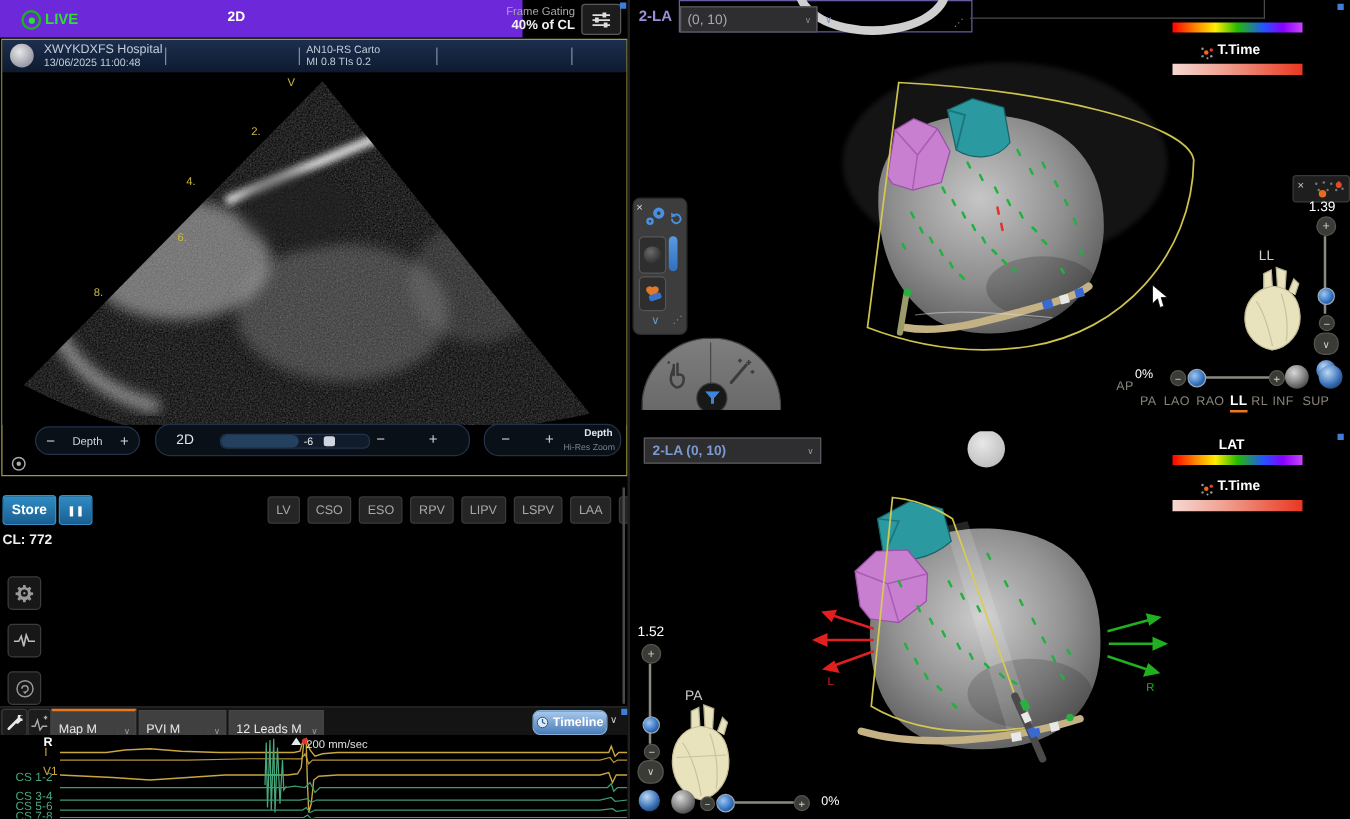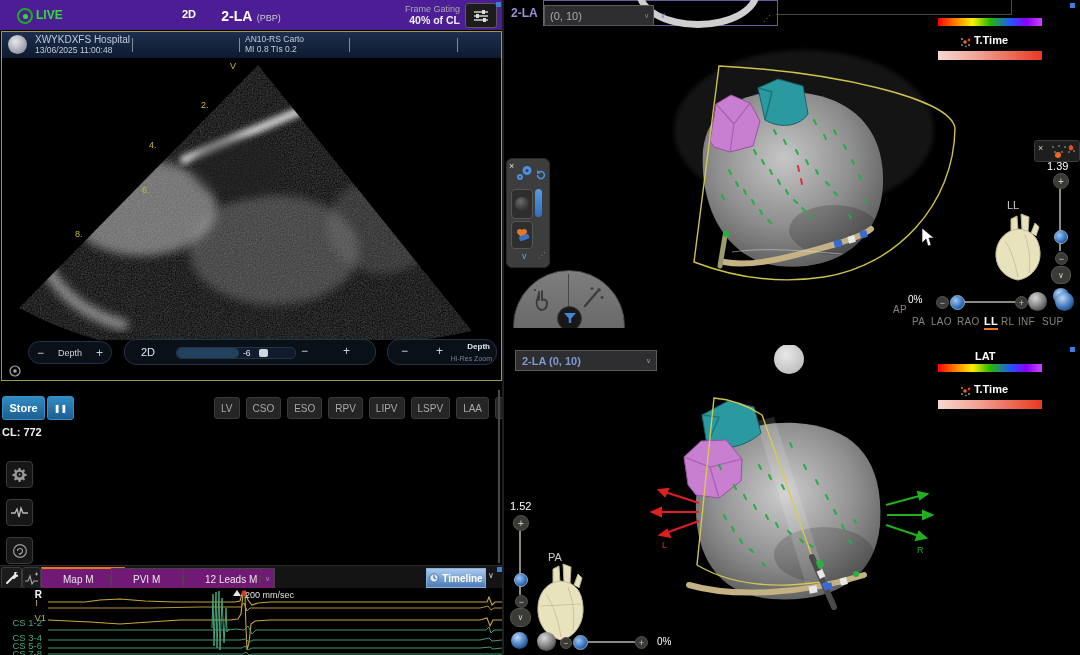--- a/index.html
+++ b/index.html
@@ -17,25 +17,25 @@
   .us-header{background:linear-gradient(#1d2f4e,#0d1a30);border-bottom:1px solid #081020;}
   .sep{width:1px;height:14px;background:#7f8aa0;}
   .pill{border:1px solid #223349;border-radius:12px;background:#0a1018;display:flex;align-items:center;color:#cdd5e0;}
   .pm{color:#c8d0da;font-size:12px;line-height:1;cursor:default;}
   .marker{color:#c8b83c;font-size:9px;}
   
   .blue-btn{background:linear-gradient(#2f8cc4,#1b5f91);border:1px solid #3a8ec2;border-radius:3px;color:#fff;display:flex;align-items:center;justify-content:center;}
   .anat{background:#252525;border:1px solid #3a3a3a;border-radius:3px;color:#a8a8a8;font-size:10px;height:20px;display:flex;align-items:center;padding:0 6px;}
   .side-box{width:25px;height:25px;border:1px solid #3c3c3c;border-radius:4px;background:#171717;display:flex;align-items:center;justify-content:center;}
   
-  .dd{background:#701a75;border:1px solid #454545;height:20px;display:flex;align-items:center;color:#e8e8e8;font-size:10px;padding-left:16px;}
+  .dd{background:#404040;border:1px solid #454545;height:20px;display:flex;align-items:flex-end;color:#e8e8e8;font-size:10px;}
   .dd .lbl{flex:1;padding-left:5px;overflow:hidden;}
   .dd .chev{border-left:1px solid #454545;width:13px;text-align:center;color:#9a9a9a;font-size:7px;}
   .dd-active{border-top:2px solid #e87722;}
-  .timeline-btn{background:linear-gradient(#a9c9ec,#4a7cb8);border:1px solid #86b0d8;border-radius:0;color:#fff;display:flex;align-items:center;justify-content:center;gap:3px;font-size:10px;font-weight:bold;}
+  .timeline-btn{background:linear-gradient(#a9c9ec,#4a7cb8);border:1px solid #86b0d8;border-radius:6px;color:#fff;display:flex;align-items:center;justify-content:center;gap:3px;font-size:10px;font-weight:bold;}
   .lead-lab{font-size:9.5px;text-align:right;width:42px;}
   
   .rainbow{height:8px;background:linear-gradient(90deg,#f00 0%,#ff8800 18%,#ffee00 33%,#22bb00 50%,#2255ff 70%,#8800ff 85%,#cc44ff 100%);}
   .ttime-bar{height:9px;background:linear-gradient(90deg,#f6d8d2,#f0a090 40%,#e83820 100%);}
   .o-btn{font-size:10px;color:#8a8578;letter-spacing:.3px;}
   .o-active{color:#fff;font-weight:bold;border-bottom:2px solid #e87722;padding-bottom:1px;}
   .circ-btn{border-radius:50%;background:#3a3a36;border:1px solid #55554e;display:flex;align-items:center;justify-content:center;color:#cfcfc6;}
   .knob{border-radius:50%;background:radial-gradient(circle at 35% 35%,#9ec6f2,#2f6fbe 60%,#16365e);border:1px solid #9ab;}
   .moon{border-radius:50%;background:radial-gradient(circle at 38% 32%,#d8d8d8,#8a8a8a 45%,#3a3a3a 85%);}
   .bluesphere{border-radius:50%;background:radial-gradient(circle at 38% 32%,#bcd8f4,#3a72b8 55%,#122a4a 95%);}
@@ -46,30 +46,26 @@
   .dial{overflow:hidden;}
   .dial-half{width:112px;height:112px;border-radius:50%;background:linear-gradient(#7e7e7e,#565656);border:1px solid #454545;box-sizing:border-box;}
   .grip{color:#8a8a8a;font-size:8px;letter-spacing:1px;}
   .hdr-dd{background:#2e2e30;border:1px solid #5a5a5e;display:flex;align-items:center;height:19px;}
 </style>
 </head>
 <body>
 
 <div class="screen">
 
-  <div class="abs" style="left:0;top:0;width:502px;height:30px;background:#4c1d95;">
+  <div class="abs" style="left:0;top:0;width:418px;height:30px;background:#6d28d9;">
     <div class="abs live-dot" style="left:17px;top:8px;">
         <i></i>
       </div>
     <span class="abs tx" style="left:36px;top:8px;color:#2ee02e;font-weight:bold;font-size:12px;">LIVE</span>
     <span class="abs tx" style="left:182px;top:8px;color:#fff;font-weight:bold;font-size:11px;">2D</span>
-    <div class="abs" style="left:0;top:7px;width:502px;text-align:center;">
-      <span class="tx" style="color:#fff;font-weight:bold;font-size:14px;">2-LA</span>
-      <span class="tx" style="color:#ccc;font-size:9px;">(PBP)</span>
-    </div>
     <div class="abs" style="left:386px;top:4px;width:74px;text-align:right;">
       <div class="tx" style="font-size:9px;color:#aaa;">Frame Gating</div>
       <div class="tx" style="font-size:10.5px;color:#f0f0f0;font-weight:bold;">40% of CL</div>
     </div>
     <div class="abs icon-btn" style="left:465px;top:3px;width:30px;height:23px;">
       <svg width="16" height="14" viewBox="0 0 16 14">
         <g stroke="#ddd" stroke-width="1.4">
             <line x1="1" y1="3" x2="15" y2="3"></line>
             <line x1="1" y1="7" x2="15" y2="7"></line>
             <line x1="1" y1="11" x2="15" y2="11"></line>

